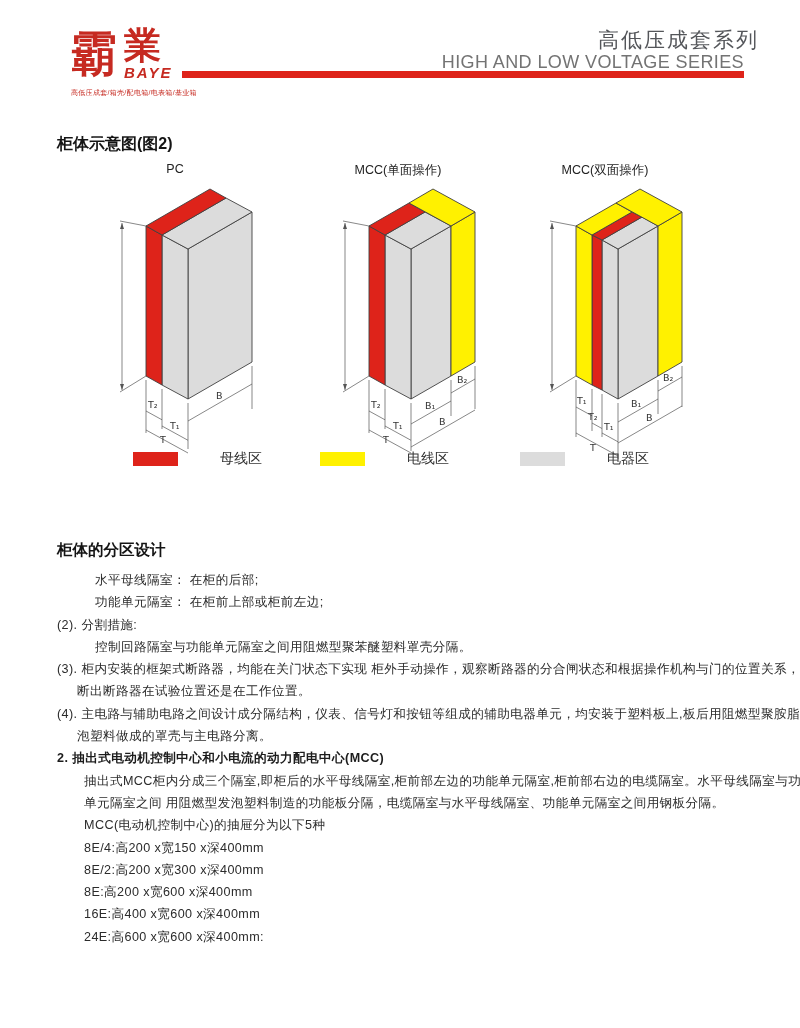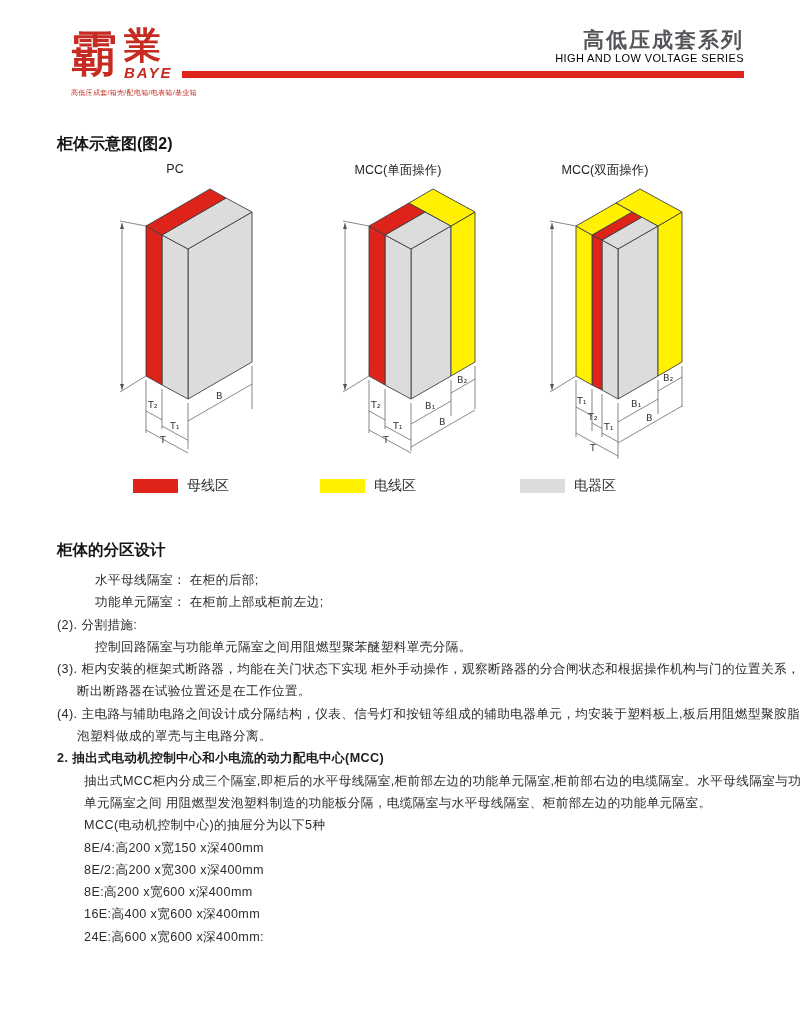--- a/index.html
+++ b/index.html
@@ -7,37 +7,37 @@
         font-family:"Liberation Sans","DejaVu Sans",sans-serif;overflow:hidden;}
   
   .logo-char1{position:absolute;left:70px;top:30px;font-family:"DejaVu Serif",serif;
       font-weight:bold;font-size:47px;color:var(--c-logo);line-height:1;}
   .logo-char2{position:absolute;left:124px;top:27px;font-family:"DejaVu Serif",serif;
       font-weight:bold;font-size:37px;color:var(--c-logo);line-height:1;}
   .logo-latin{position:absolute;left:124px;top:64px;font-weight:bold;font-style:italic;
       font-size:15px;letter-spacing:2px;color:var(--c-logo);}
   .logo-tagline{position:absolute;left:71px;top:88px;font-size:7px;color:var(--c-logo);
       letter-spacing:0.3px;white-space:nowrap;}
-  .hdr-cn{position:absolute;right:56px;top:26px;font-size:21px;font-weight:bold;
+  .hdr-cn{position:absolute;right:41px;top:26px;font-size:21px;font-weight:normal;
       color:#54565A;letter-spacing:2px;white-space:nowrap;}
-  .hdr-en{position:absolute;right:56px;top:52px;font-size:11px;color:#000000;
+  .hdr-en{position:absolute;right:56px;top:52px;font-size:18px;color:#737373;
       letter-spacing:0.4px;white-space:nowrap;}
   .accent-bar{position:absolute;left:182px;top:71px;width:562px;height:7px;background:var(--c-red);}
   
   .fig-title{position:absolute;left:57px;top:134px;font-size:16px;font-weight:bold;color:#141414;}
   .cab{position:absolute;top:162px;width:210px;}
   .cab.c1{left:70px}.cab.c2{left:293px}.cab.c3{left:500px}
   .cab-label{text-align:center;font-size:12.5px;color:#222;height:19px;}
   polygon.face{stroke:var(--c-outline);stroke-width:0.9;stroke-linejoin:round;}
   .f-red{fill:var(--c-red);} .f-yellow{fill:var(--c-yellow);} .f-gray{fill:var(--c-gray);}
   .dimline{stroke:var(--c-dim);stroke-width:0.7;fill:none;}
   .arrow{fill:var(--c-dim);}
   .dimtext{font-family:"DejaVu Sans",sans-serif;font-size:9.5px;fill:#333;}
   
-  .legend-item{position:absolute;top:477px;display:flex;align-items:center;}
+  .legend-item{position:absolute;top:450px;display:flex;align-items:center;gap:33px;}
   .legend-item .lg-label{margin-left:9px;font-size:14px;color:#333;}
   .li1{left:133px}.li2{left:320px}.li3{left:520px}
   
   .sec-title{position:absolute;left:57px;top:540px;font-size:15.5px;font-weight:bold;color:#141414;}
   #text-lines{position:absolute;left:57px;top:569px;width:700px;}
   .tline{height:22.3px;line-height:22.3px;font-size:12.6px;color:#2b2b2b;
       letter-spacing:0.4px;white-space:nowrap;}
   .tline.bold{font-weight:bold;color:#1c1c1c;}
   .ind0{padding-left:0}.ind1{padding-left:20px}.ind2{padding-left:38px}.ind3{padding-left:27px}
 </style>
@@ -203,21 +203,21 @@
       <div class="tline ind2">水平母线隔室： 在柜的后部;</div>
       <div class="tline ind2">功能单元隔室： 在柜前上部或柜前左边;</div>
       <div class="tline ind0">(2). 分割措施:</div>
       <div class="tline ind2">控制回路隔室与功能单元隔室之间用阻燃型聚苯醚塑料罩壳分隔。</div>
       <div class="tline ind0">(3). 柜内安装的框架式断路器，均能在关门状态下实现 柜外手动操作，观察断路器的分合闸状态和根据操作机构与门的位置关系，判</div>
       <div class="tline ind1">断出断路器在试验位置还是在工作位置。</div>
       <div class="tline ind0">(4). 主电路与辅助电路之间设计成分隔结构，仪表、信号灯和按钮等组成的辅助电器单元，均安装于塑料板上,板后用阻燃型聚胺脂发</div>
       <div class="tline ind1">泡塑料做成的罩壳与主电路分离。</div>
       <div class="tline ind0 bold">2. 抽出式电动机控制中心和小电流的动力配电中心(MCC)</div>
       <div class="tline ind3">抽出式MCC柜内分成三个隔室,即柜后的水平母线隔室,柜前部左边的功能单元隔室,柜前部右边的电缆隔室。水平母线隔室与功能</div>
-      <div class="tline ind3">单元隔室之间 用阻燃型发泡塑料制造的功能板分隔，电缆隔室与水平母线隔室、柜前部左边的功能单元隔室。</div>
+      <div class="tline ind3">单元隔室之间 用阻燃型发泡塑料制造的功能板分隔，电缆隔室与水平母线隔室、功能单元隔室之间用钢板分隔。</div>
       <div class="tline ind3">MCC(电动机控制中心)的抽屉分为以下5种</div>
       <div class="tline ind3">8E/4:高200 x宽150 x深400mm</div>
       <div class="tline ind3">8E/2:高200 x宽300 x深400mm</div>
       <div class="tline ind3">8E:高200 x宽600 x深400mm</div>
       <div class="tline ind3">16E:高400 x宽600 x深400mm</div>
       <div class="tline ind3">24E:高600 x宽600 x深400mm:</div>
     </div>
 
 </div>
 

